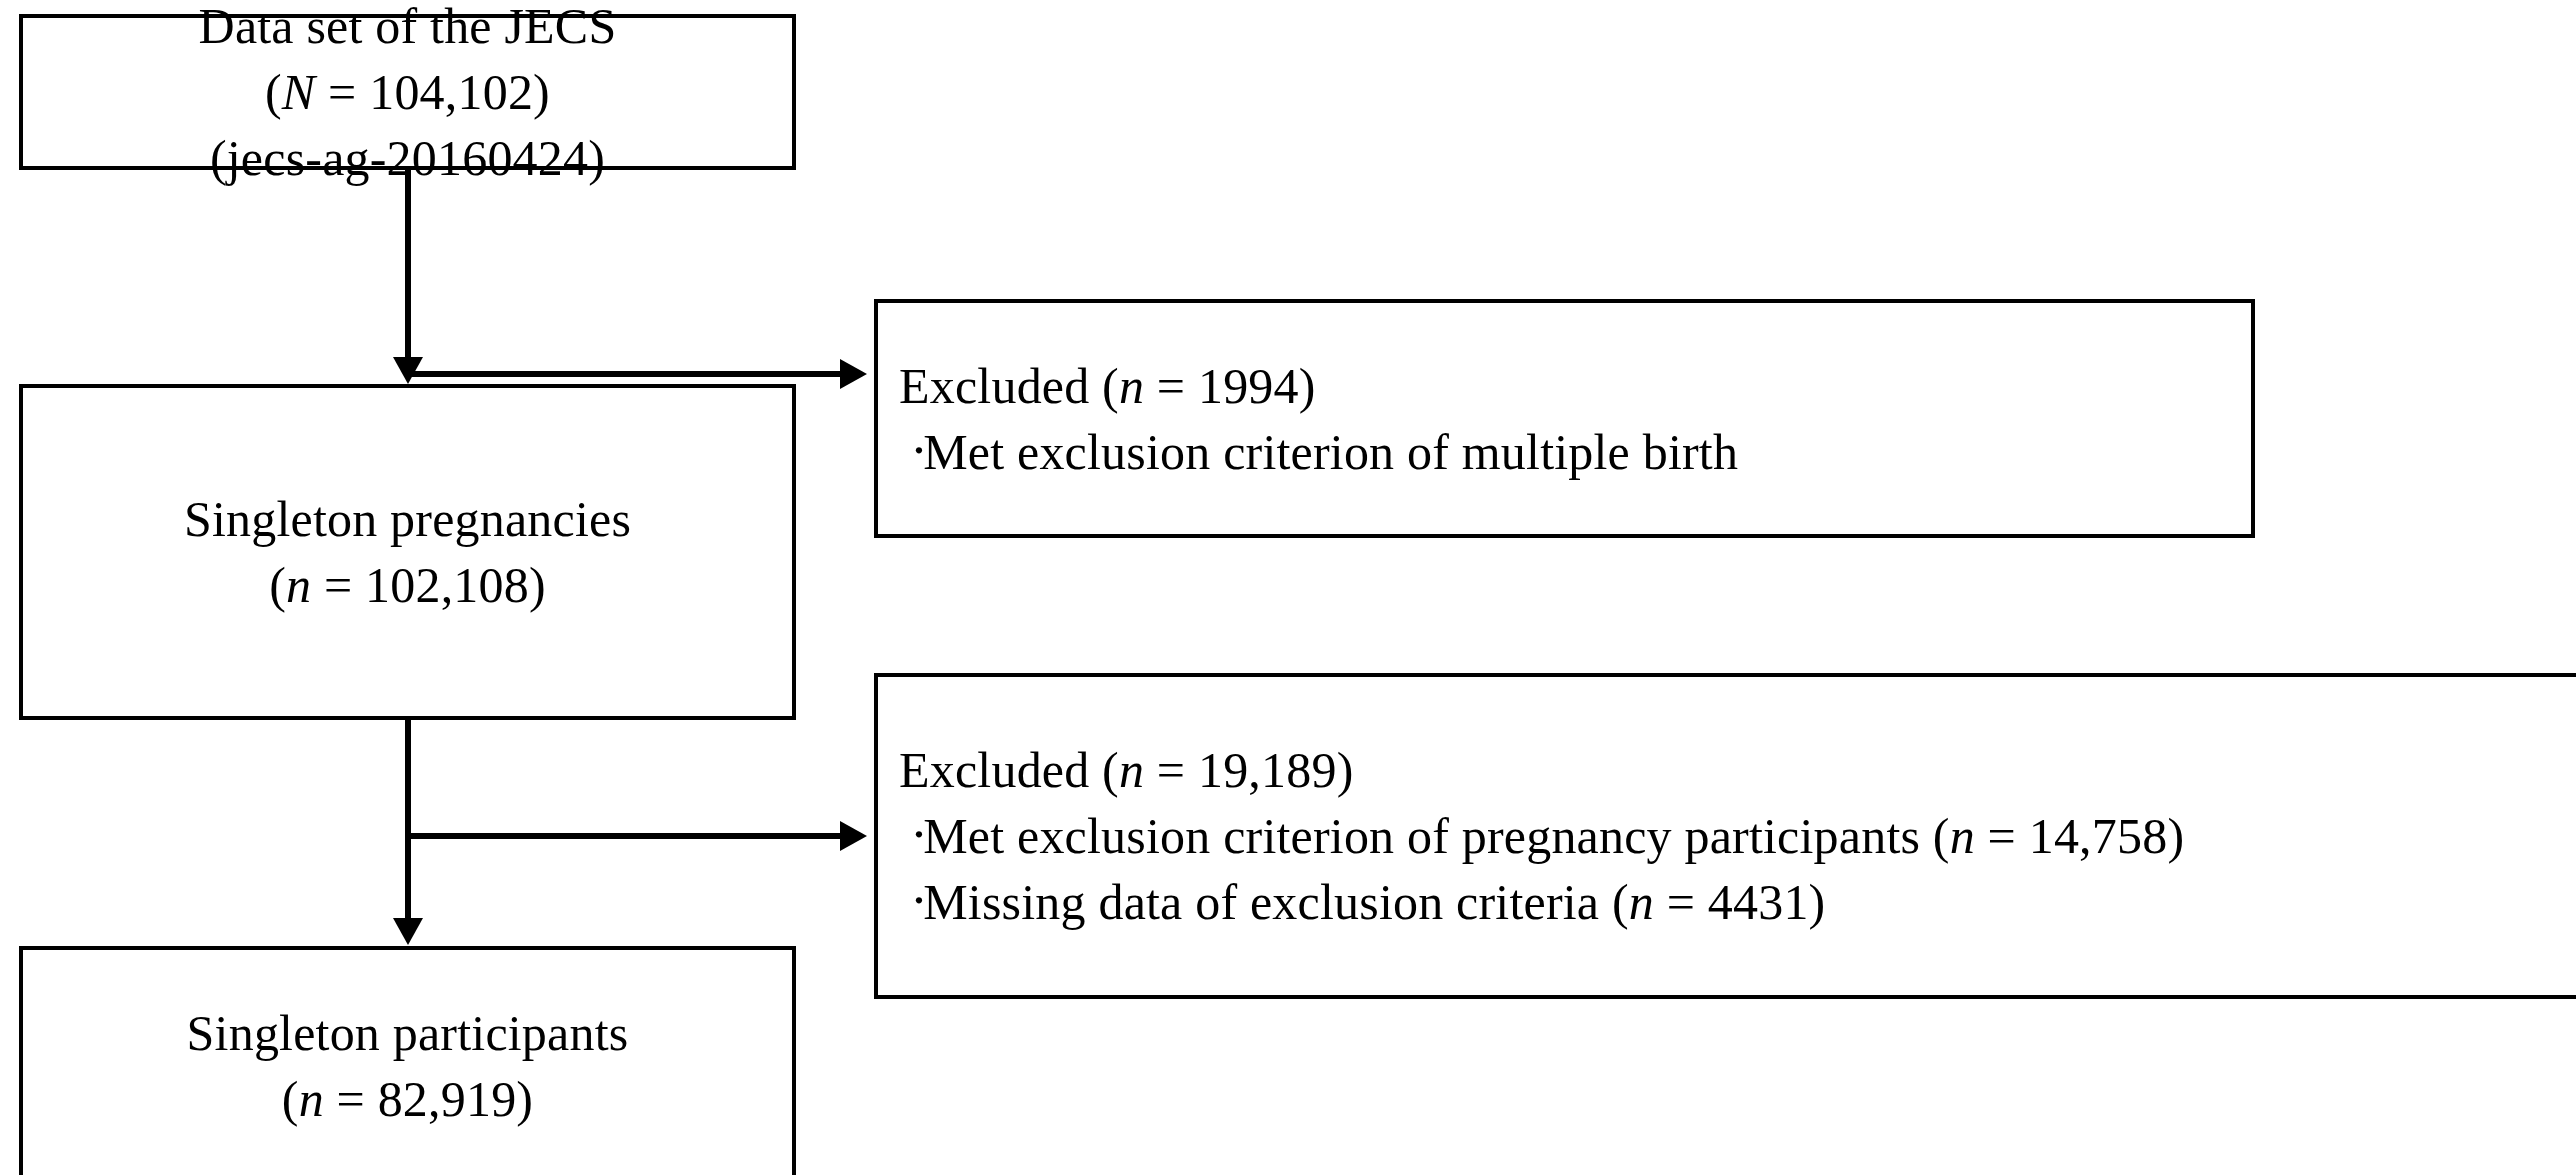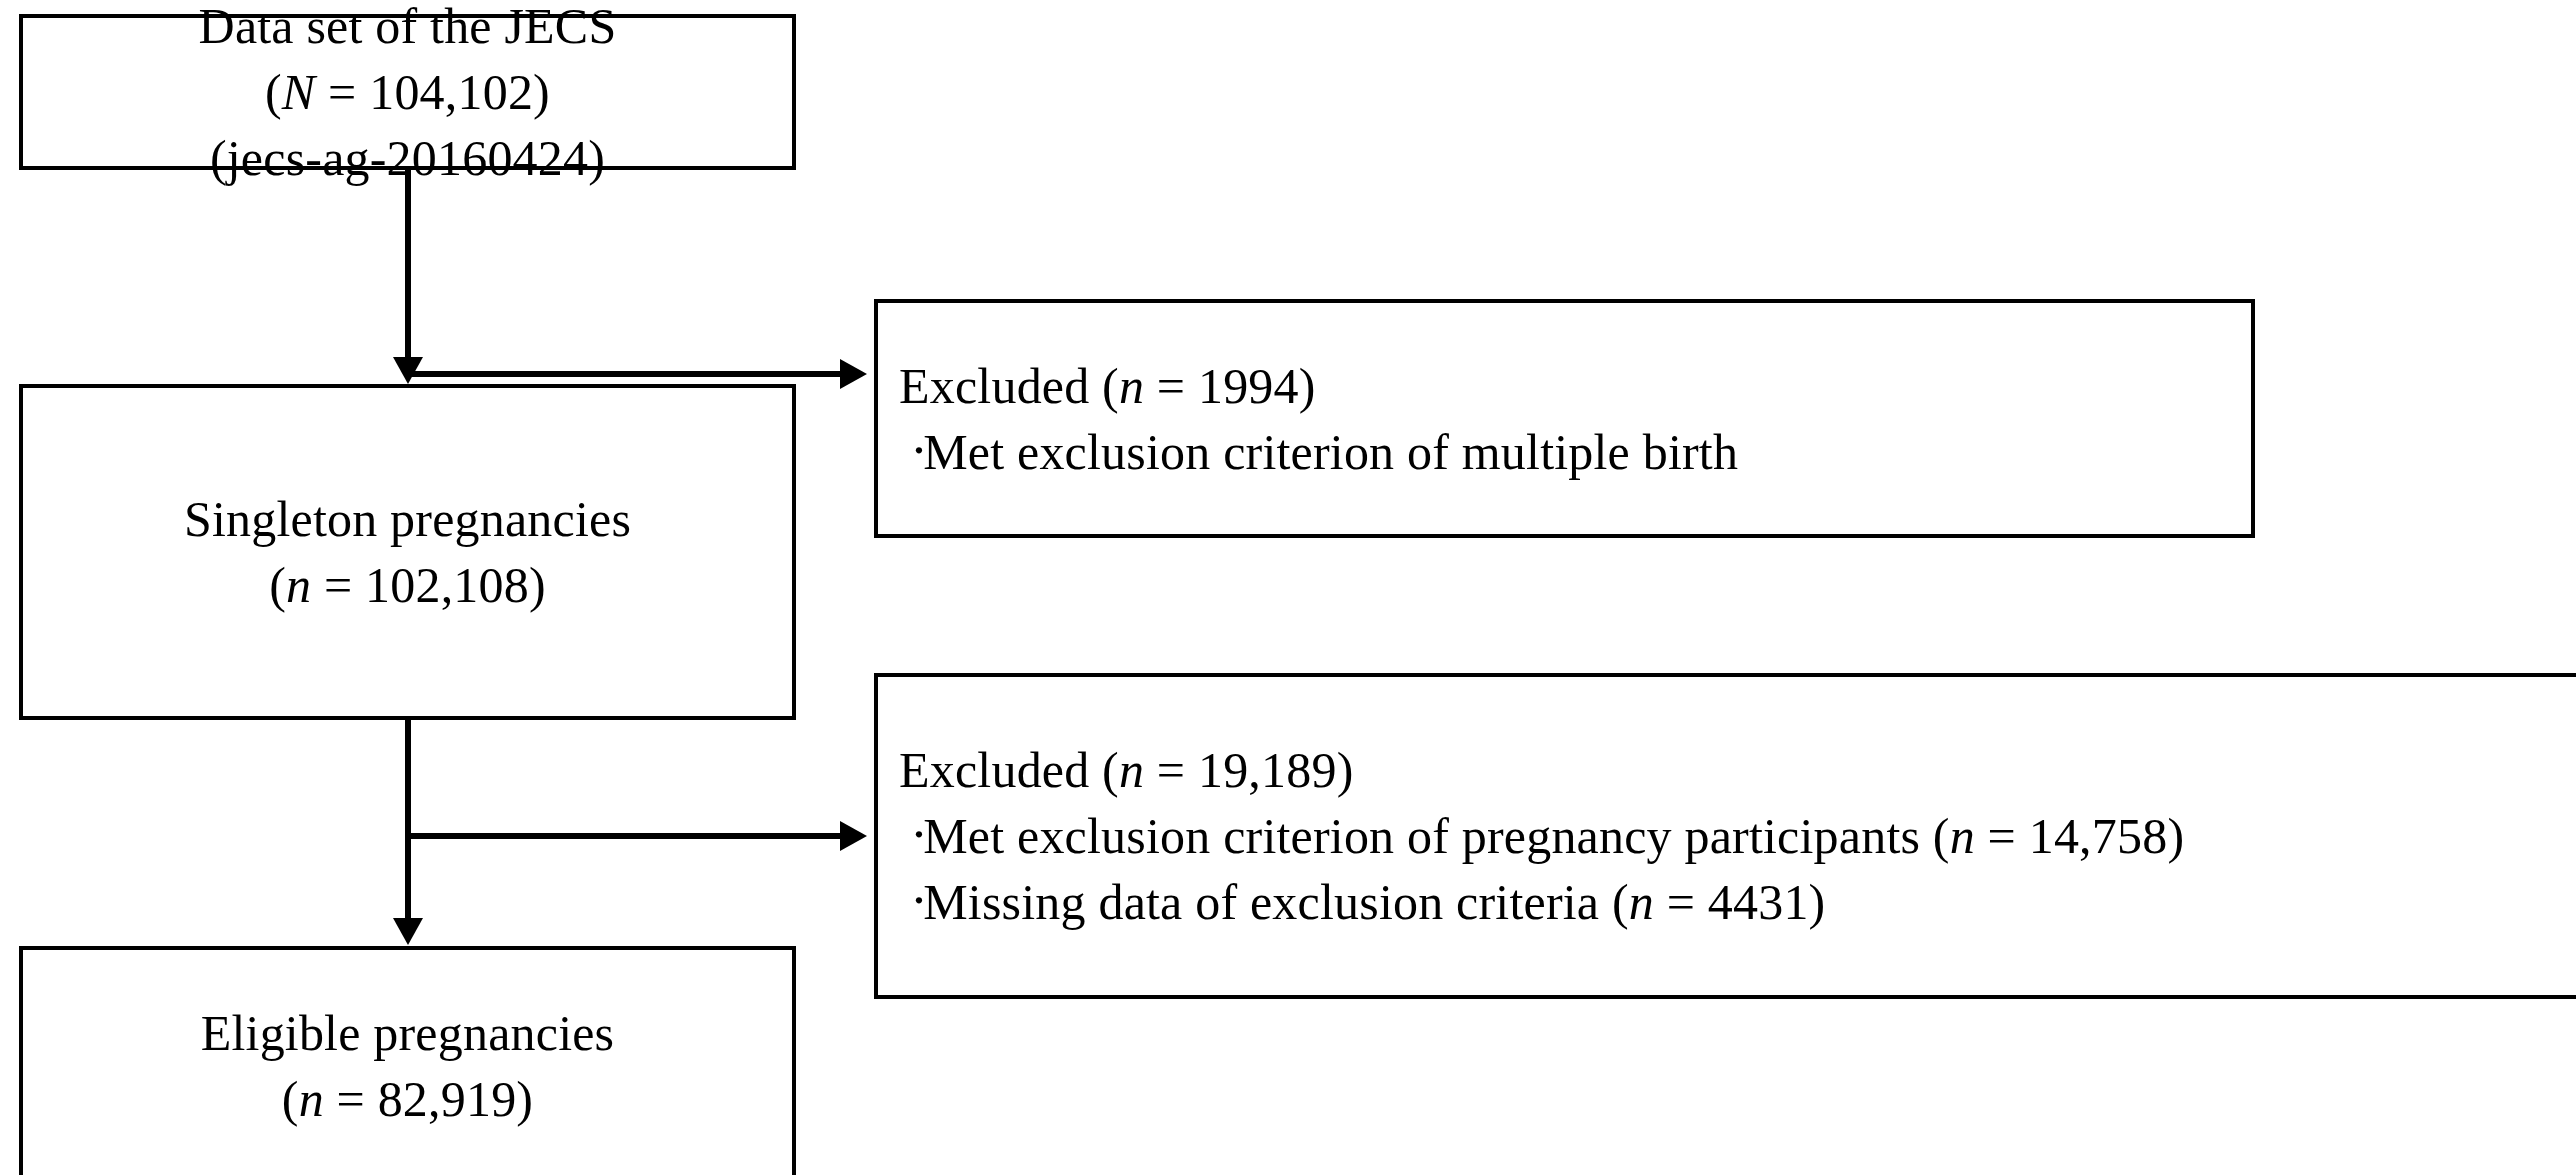--- a/index.html
+++ b/index.html
@@ -98,21 +98,21 @@
     <div class="line"><span>(</span><span class="ital">N</span><span> = 104,102)</span></div>
     <div class="line">(jecs-ag-20160424)</div>
   </div>
 
   <div class="node center" id="box-singleton">
     <div class="line">Singleton pregnancies</div>
     <div class="line"><span>(</span><span class="ital">n</span><span> = 102,108)</span></div>
   </div>
 
   <div class="node center" id="box-eligible">
-    <div class="line">Eligible pregnancies</div>
+    <div class="line">Singleton participants</div>
     <div class="line"><span>(</span><span class="ital">n</span><span> = 82,919)</span></div>
   </div>
 
   <div class="node left" id="box-excluded-1">
     <div class="line"><span>Excluded (</span><span class="ital">n</span><span> = 1994)</span></div>
     <div class="line"><span class="bullet">・</span><span>Met exclusion criterion of multiple birth</span><span class="ital"></span><span></span></div>
   </div>
 
   <div class="node left" id="box-excluded-2">
     <div class="line"><span>Excluded (</span><span class="ital">n</span><span> = 19,189)</span></div>

